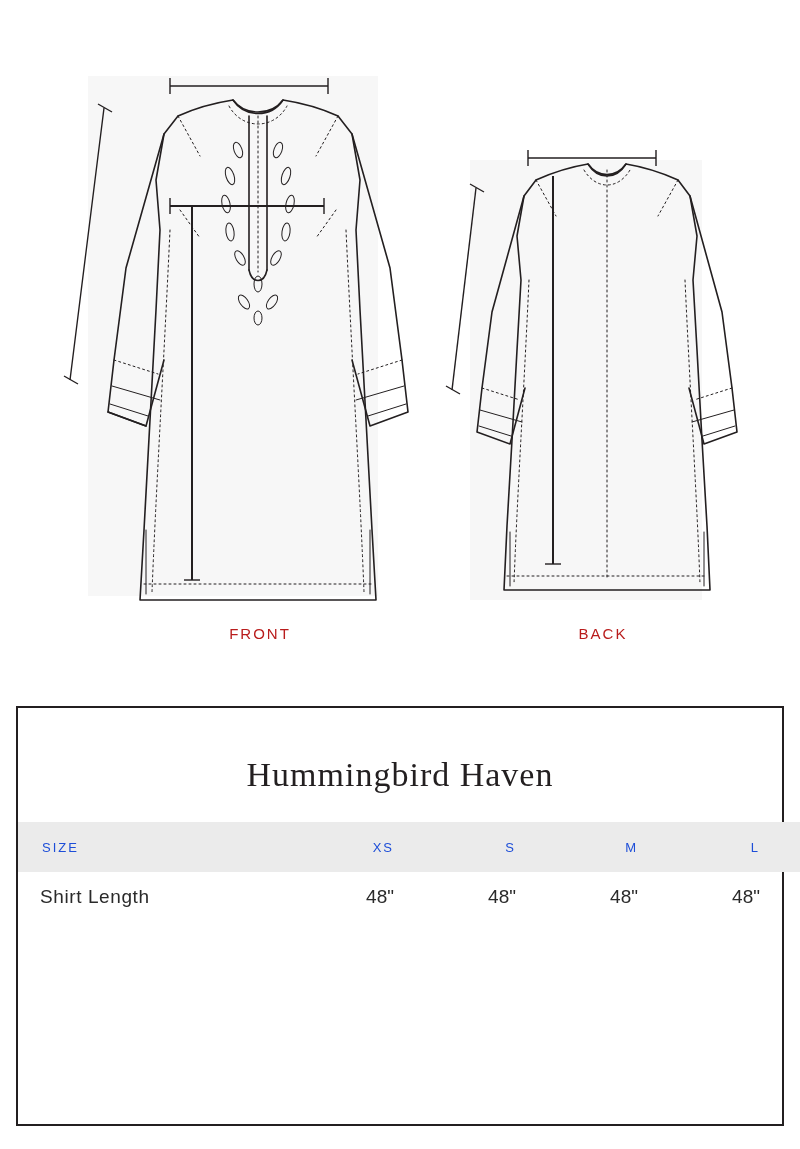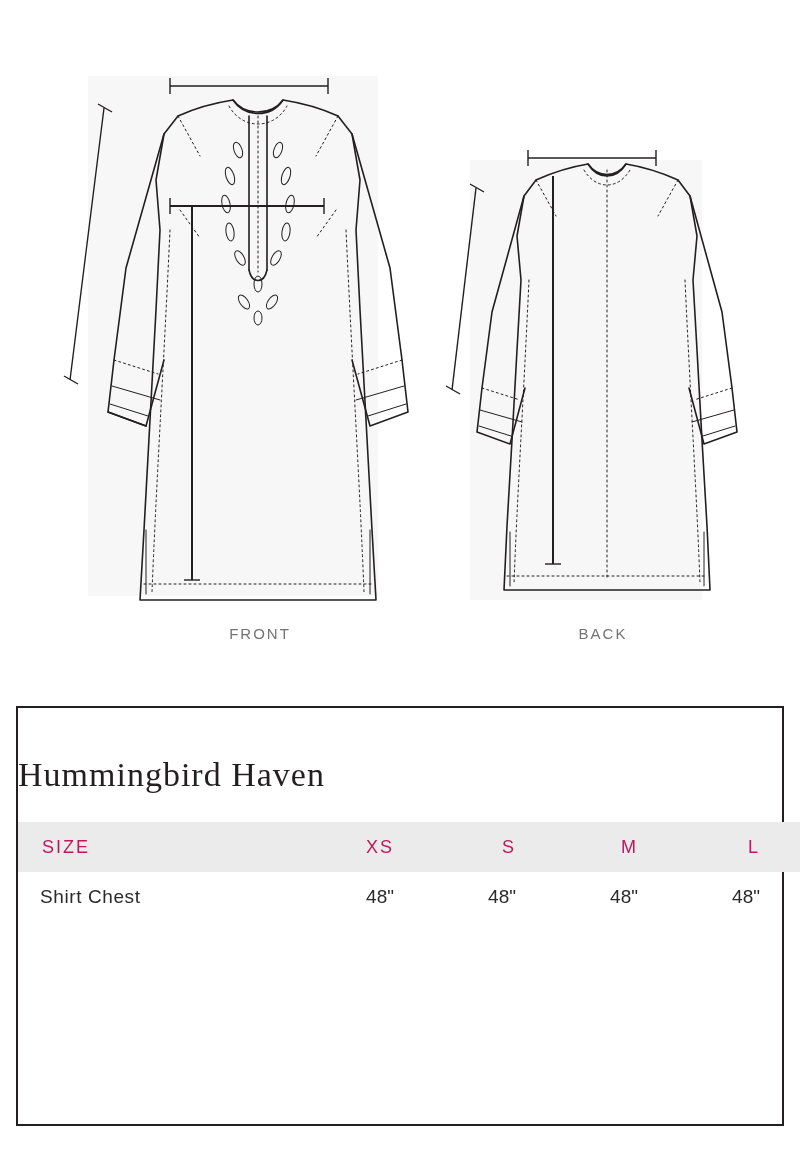--- a/index.html
+++ b/index.html
@@ -25,21 +25,21 @@
 
   .panel {
     position: absolute;
   }
   .panel-caption {
     position: absolute;
     width: 100%;
     text-align: center;
     font-size: 15px;
     letter-spacing: 2px;
-    color: #737373;
+    color: #b91c1c;
     font-family: "Liberation Sans", sans-serif;
   }
 
   #front-panel { left: 60px; top: 60px; width: 400px; height: 560px; }
   #back-panel  { left: 440px; top: 140px; width: 300px; height: 480px; }
 
   #front-caption { left: 60px; top: 625px; width: 400px; }
   #back-caption  { left: 453px; top: 625px; width: 300px; }
 
   
@@ -47,20 +47,21 @@
     position: absolute;
     left: 16px;
     top: 706px;
     width: 768px;
     height: 420px;
     border: 2px solid #231f20;
     box-sizing: border-box;
     background: #ffffff;
   }
   #chart-title {
+    text-align: center;
     font-family: "Liberation Serif", serif;
     font-size: 34px;
     letter-spacing: 1px;
     color: #231f20;
     padding-top: 48px;
     padding-bottom: 28px;
     font-weight: 400;
   }
   table.size-table {
     width: 724px;
@@ -85,22 +86,22 @@
     width: 230px;
     letter-spacing: 0.6px;
   }
   table.size-table td.val,
   table.size-table th.val {
     width: 98px;
     text-align: right;
     padding-left: 8px;
   }
   table.size-table tr.head th {
-    color: #be185d;
-    font-size: 18px;
+    color: #1d4ed8;
+    font-size: 13px;
     letter-spacing: 2px;
     padding-left: 24px;
   }
   table.size-table tr.shaded {
     background: #ebebeb;
   }
   .measure-label { letter-spacing: 0.5px; }
 
   svg { display: block; }
 </style>
@@ -239,21 +240,21 @@
         <th class="row-head">SIZE</th>
         <th class="val">XS</th>
         <th class="val">S</th>
         <th class="val">M</th>
         <th class="val">L</th>
         <th class="val">XL</th>
       </tr>
     </thead>
     <tbody>
       <tr>
-        <td class="row-head measure-label">Shirt Chest</td>
+        <td class="row-head measure-label">Shirt Length</td>
         <td class="val">48"</td>
         <td class="val">48"</td>
         <td class="val">48"</td>
         <td class="val">48"</td>
         <td class="val">48"</td>
       </tr>
     </tbody>
   </table>
 </div>
 

